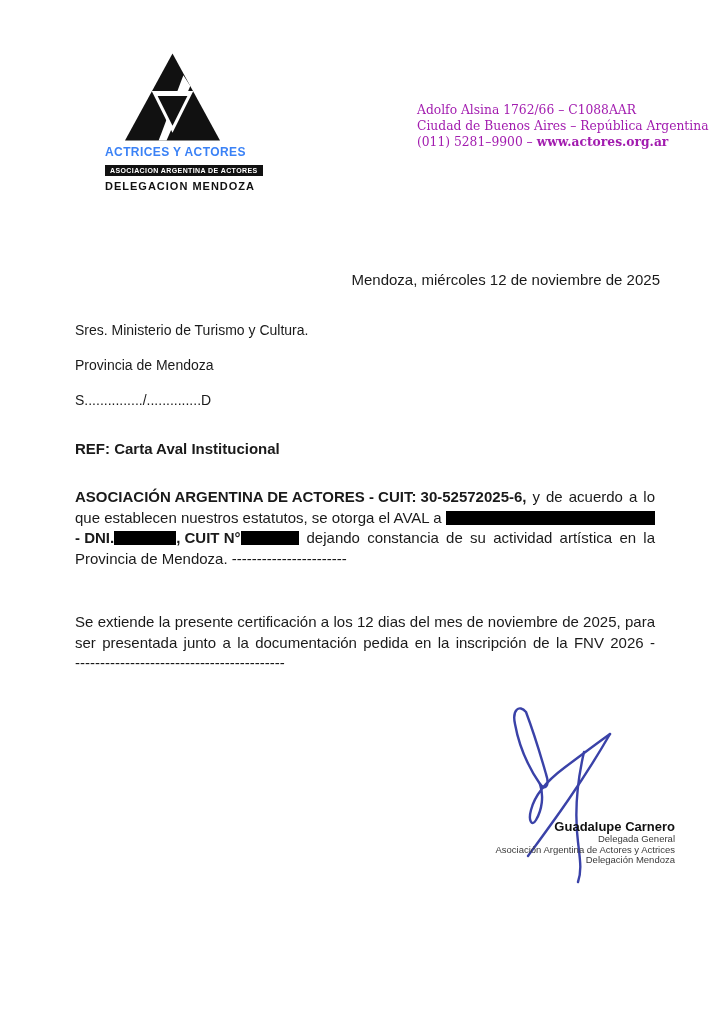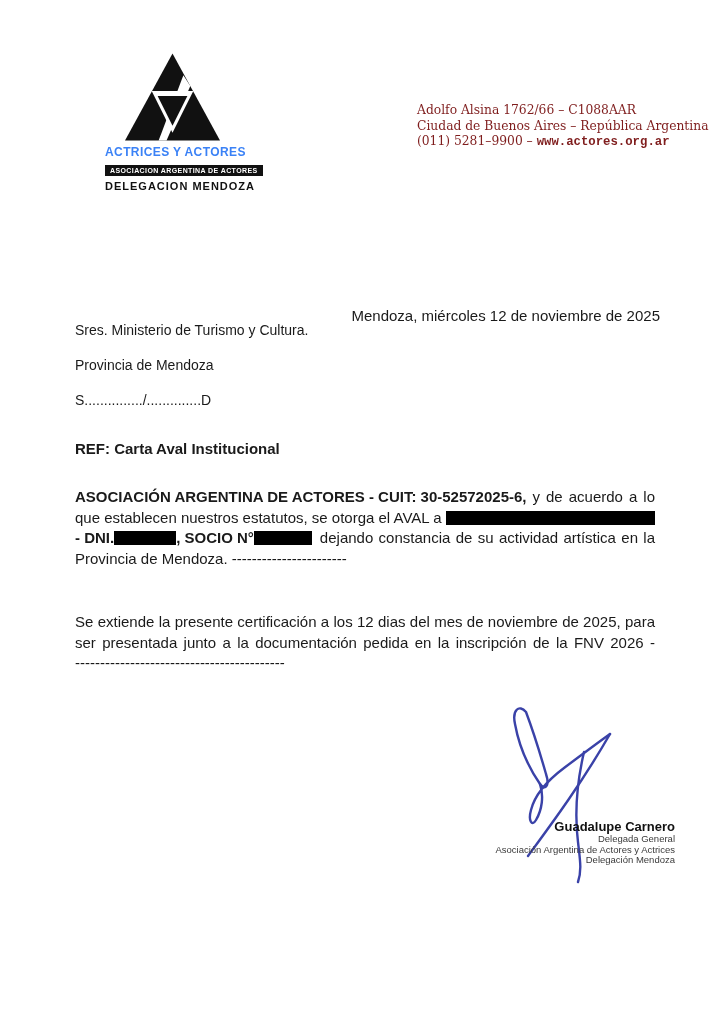--- a/index.html
+++ b/index.html
@@ -13,27 +13,27 @@
     color:#1a1a1a;
   }
   
   .logo-block{position:absolute;left:105px;top:53px;width:135px;text-align:center;}
   .logo-tri{display:block;margin:0 auto 4px auto;}
   .logo-title{font-size:12px;font-weight:bold;letter-spacing:.4px;color:#3b82f6;white-space:nowrap;}
   .logo-bar{display:inline-block;background:#111;color:#fff;font-size:7px;font-weight:bold;
             letter-spacing:.4px;padding:2px 5px;margin-top:2px;white-space:nowrap;}
   .logo-deleg{font-size:11px;font-weight:bold;letter-spacing:1px;color:#111;margin-top:3px;white-space:nowrap;}
   .addr-block{position:absolute;left:417px;top:103px;font-family:"DejaVu Serif",serif;
-              font-size:12.3px;line-height:15.5px;color:#7f1d1d;white-space:nowrap;}
-  .addr-bold{font-weight:bold;font-family:Liberation Mono, monospace;}
+              font-size:12.3px;line-height:15.5px;color:#a21caf;white-space:nowrap;}
+  .addr-bold{font-weight:bold;}
   .subheader{position:absolute;left:0;right:0;top:205px;text-align:center;
              font-family:"DejaVu Serif",serif;font-size:12.8px;line-height:15px;color:#2b2b2b;white-space:nowrap;}
   .subheader b{font-weight:bold;}
   
-  .date-line{position:absolute;top:271px;right:65px;font-size:15px;margin-top:36px;}
+  .date-line{position:absolute;top:271px;right:65px;font-size:15px;}
   .recipient{position:absolute;left:75px;top:322px;font-size:14px;}
   .recipient div{margin-bottom:19px;}
   .ref-line{position:absolute;left:75px;top:440px;font-size:15px;font-weight:bold;}
   .body-block{position:absolute;left:75px;width:580px;font-size:15px;line-height:20.5px;}
   .b1{top:487px;} .b2{top:612px;}
   .jline{text-align:justify;text-align-last:justify;}
   .fline{display:flex;align-items:stretch;}
   .fline .grow{flex:1;text-align:justify;text-align-last:justify;padding-left:8px;}
   .bold{font-weight:bold;white-space:pre;}
   .redact{background:#000000;height:14px;margin-top:3px;}
@@ -85,21 +85,21 @@
       <span class="bold">ASOCIACIÓN ARGENTINA DE ACTORES - CUIT: 30-52572025-6,</span>
       <span class="grow" style="padding-left:6px">y de acuerdo a lo</span>
     </div>
     <div class="fline">
       <span>que establecen nuestros estatutos, se otorga el AVAL a</span>
       <span class="redact fill"></span>
     </div>
     <div class="fline">
       <span class="bold">- DNI.</span>
       <span class="redact w1"></span>
-      <span class="bold">, SOCIO N°</span>
+      <span class="bold">, CUIT N°</span>
       <span class="redact w2"></span>
       <span class="grow">dejando constancia de su actividad artística en la</span>
     </div>
     <div>Provincia de Mendoza. -----------------------</div>
   </div>
 
   <div class="body-block b2">
     <div class="jline">Se extiende la presente certificación a los 12 dias del mes de noviembre de 2025, para</div>
     <div class="jline">ser presentada junto a la documentación pedida en la inscripción de la FNV 2026 -</div>
     <div>------------------------------------------</div>

